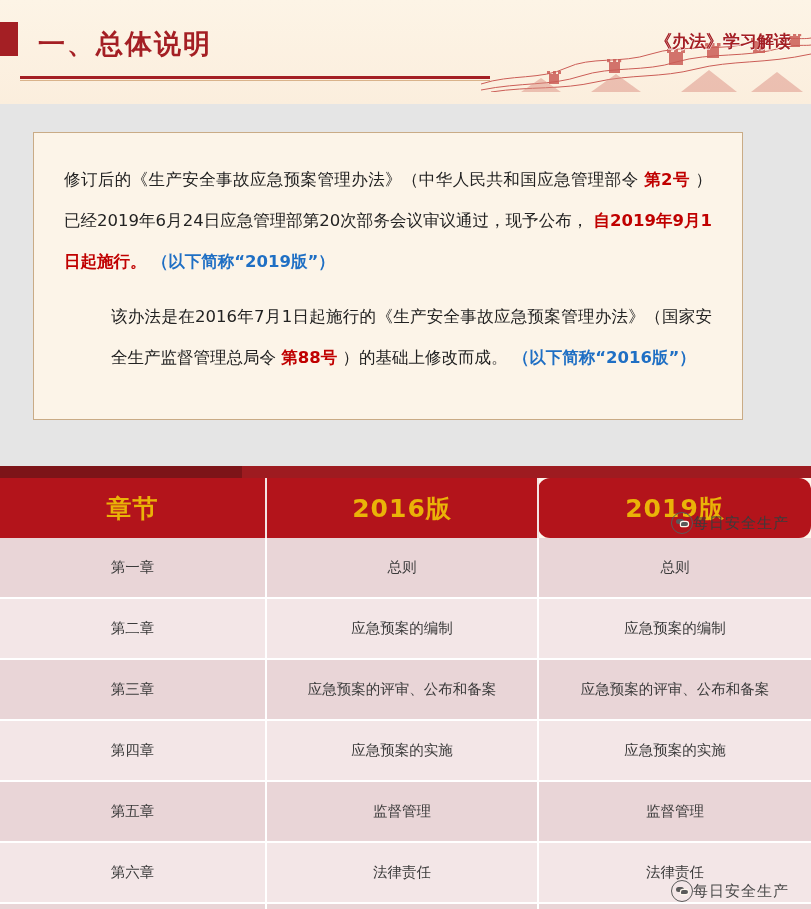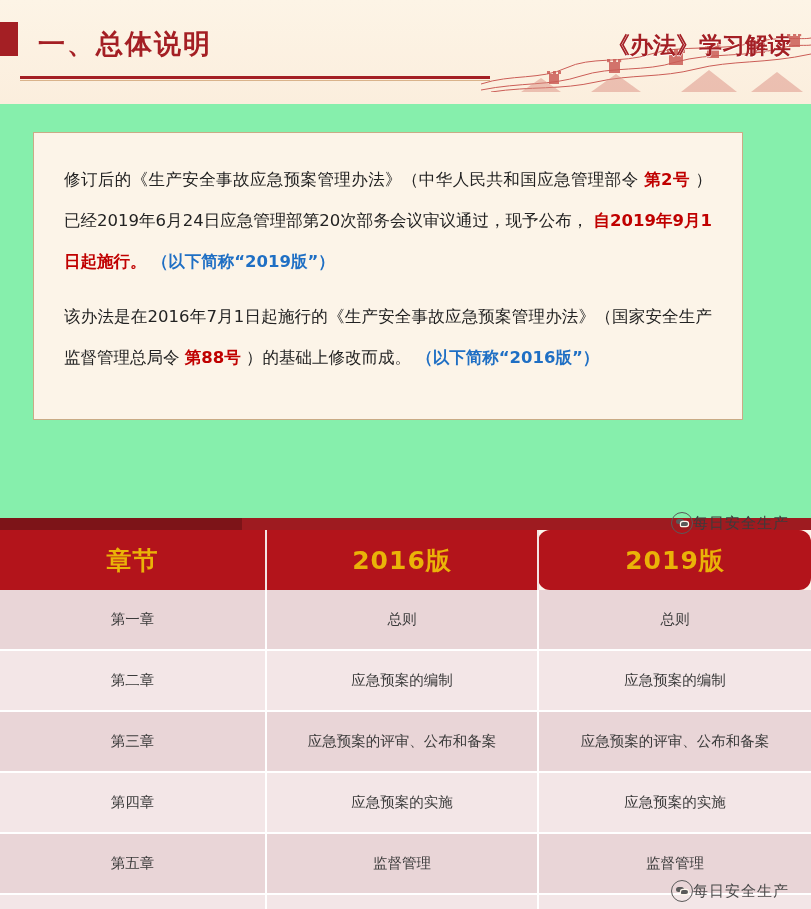--- a/index.html
+++ b/index.html
@@ -54,44 +54,44 @@
     left: 0;
     top: 4px;
     width: 470px;
     height: 1px;
     background: #d9b38a;
   }
   .header-right-label {
     position: absolute;
     right: 20px;
     top: 30px;
-    font-size: 23px;
+    font-size: 17px;
     color: #a41f24;
     font-weight: bold;
     font-family: Liberation Serif, serif;
     text-shadow: 0 1px 0 #fff;
     z-index: 3;
   }
   
   .wall-art {
     position: absolute;
     right: 0;
     top: 34px;
     width: 330px;
     height: 58px;
     z-index: 1;
     opacity: 0.95;
   }
 
   
   .content-area {
     position: relative;
-    background: #86efac;
+    background: #e5e5e5;
     padding: 0;
-    height: 414px;
+    height: 362px;
   }
   .quote-box {
     position: absolute;
     left: 33px;
     top: 28px;
     width: 710px;
     height: 288px;
     border: 1px solid #c9ab86;
     background: #fcf4e8;
     box-sizing: border-box;
@@ -99,20 +99,21 @@
   }
   .para {
     font-size: 16.5px;
     line-height: 41px;
     color: #222222;
     font-family: "DejaVu Sans", "Liberation Sans", sans-serif;
     text-align: justify;
   }
   .para + .para {
     margin-top: 14px;
+    margin-left: 47px;
   }
   .hl-red {
     color: #c00000;
     font-weight: bold;
   }
   .hl-blue {
     color: #1f6fc4;
     font-weight: bold;
   }
 

